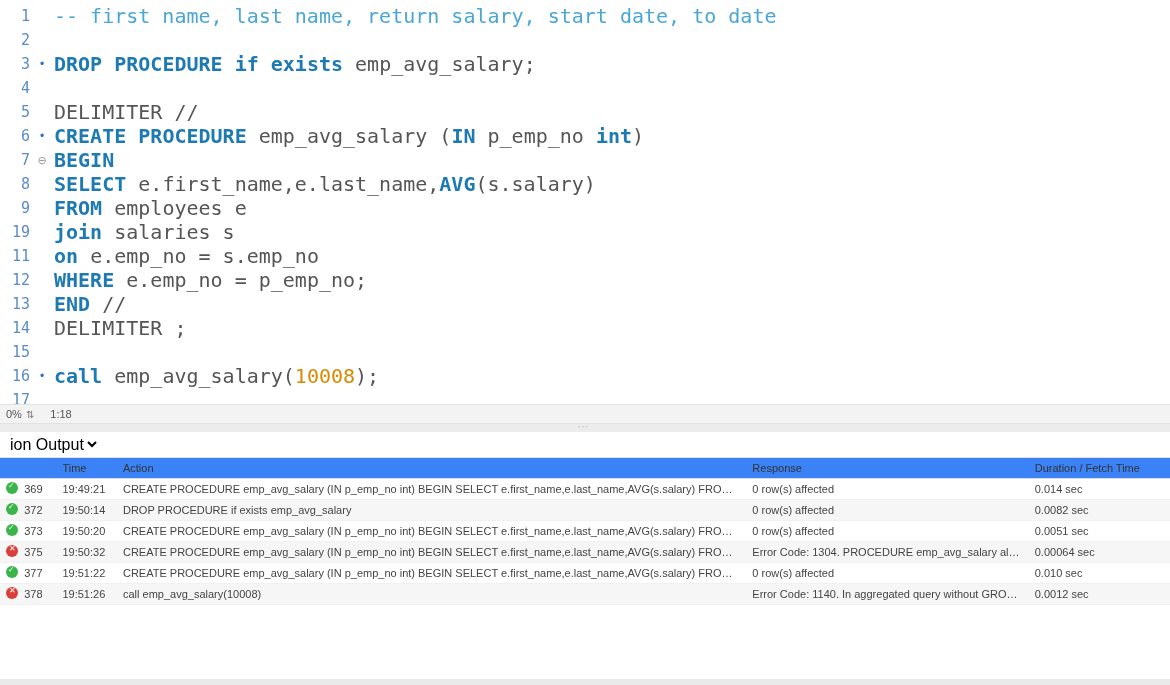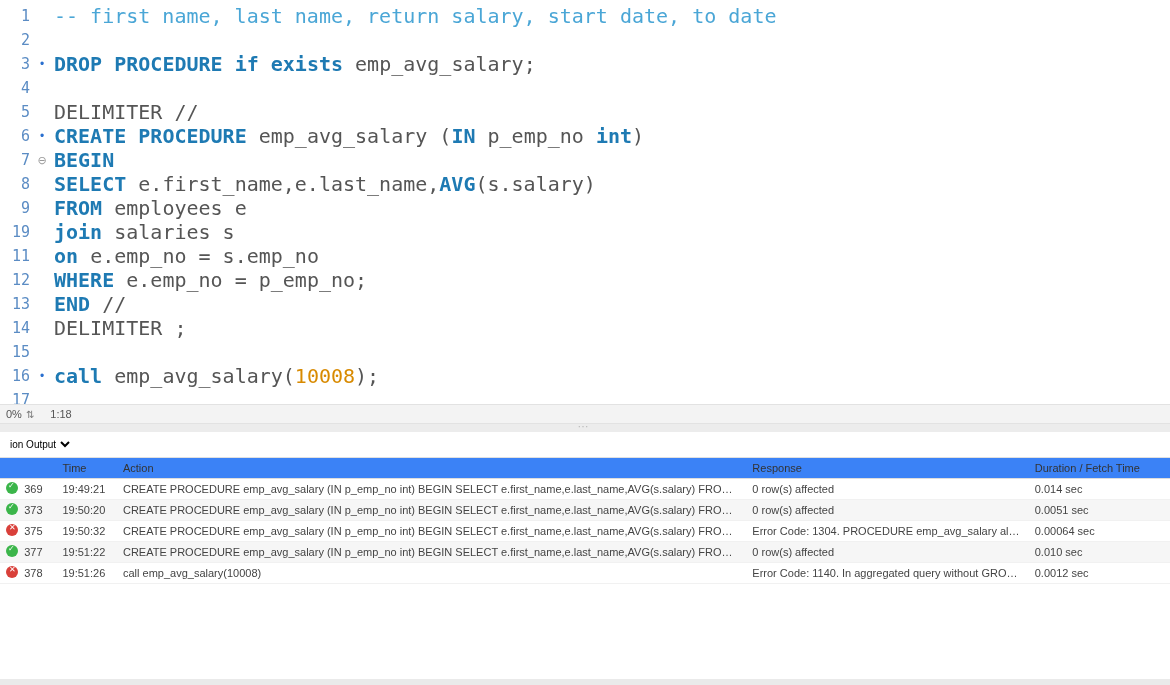--- a/index.html
+++ b/index.html
@@ -101,21 +101,21 @@
     display: flex;
     align-items: center;
     padding: 0 6px;
     font-size: 12px;
     color: #333;
     border-bottom: 1px solid #e0e0e0;
     background: #fff;
   }
   .output-header select {
     border: none;
-    font-size: 10px;
+    font-size: 16px;
     background: transparent;
   }
   .output-table {
     flex: 1;
     overflow: auto;
     font-size: 11px;
   }
   table { width: 100%; border-collapse: collapse; table-layout: fixed; }
   thead th {
     text-align: left;
@@ -244,20 +244,28 @@
           <tr>
             <td><span class="status-dot ok"></span></td>
             <td>369</td>
             <td>19:49:21</td>
             <td>CREATE PROCEDURE emp_avg_salary (IN p_emp_no int) BEGIN  SELECT e.first_name,e.last_name,AVG(s.salary) FROM em...</td>
             <td>0 row(s) affected</td>
             <td>0.014 sec</td>
           </tr>
           <tr>
             <td><span class="status-dot ok"></span></td>
+            <td>372</td>
+            <td>19:50:14</td>
+            <td>DROP PROCEDURE if exists emp_avg_salary</td>
+            <td>0 row(s) affected</td>
+            <td>0.0082 sec</td>
+          </tr>
+          <tr>
+            <td><span class="status-dot ok"></span></td>
             <td>373</td>
             <td>19:50:20</td>
             <td>CREATE PROCEDURE emp_avg_salary (IN p_emp_no int) BEGIN  SELECT e.first_name,e.last_name,AVG(s.salary) FROM em...</td>
             <td>0 row(s) affected</td>
             <td>0.0051 sec</td>
           </tr>
           <tr>
             <td><span class="status-dot err"></span></td>
             <td>375</td>
             <td>19:50:32</td>

